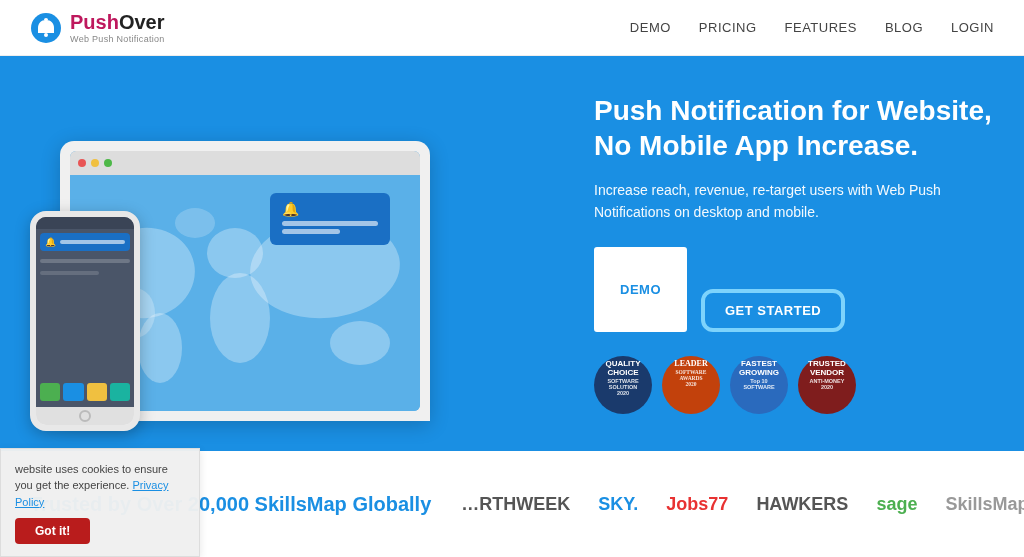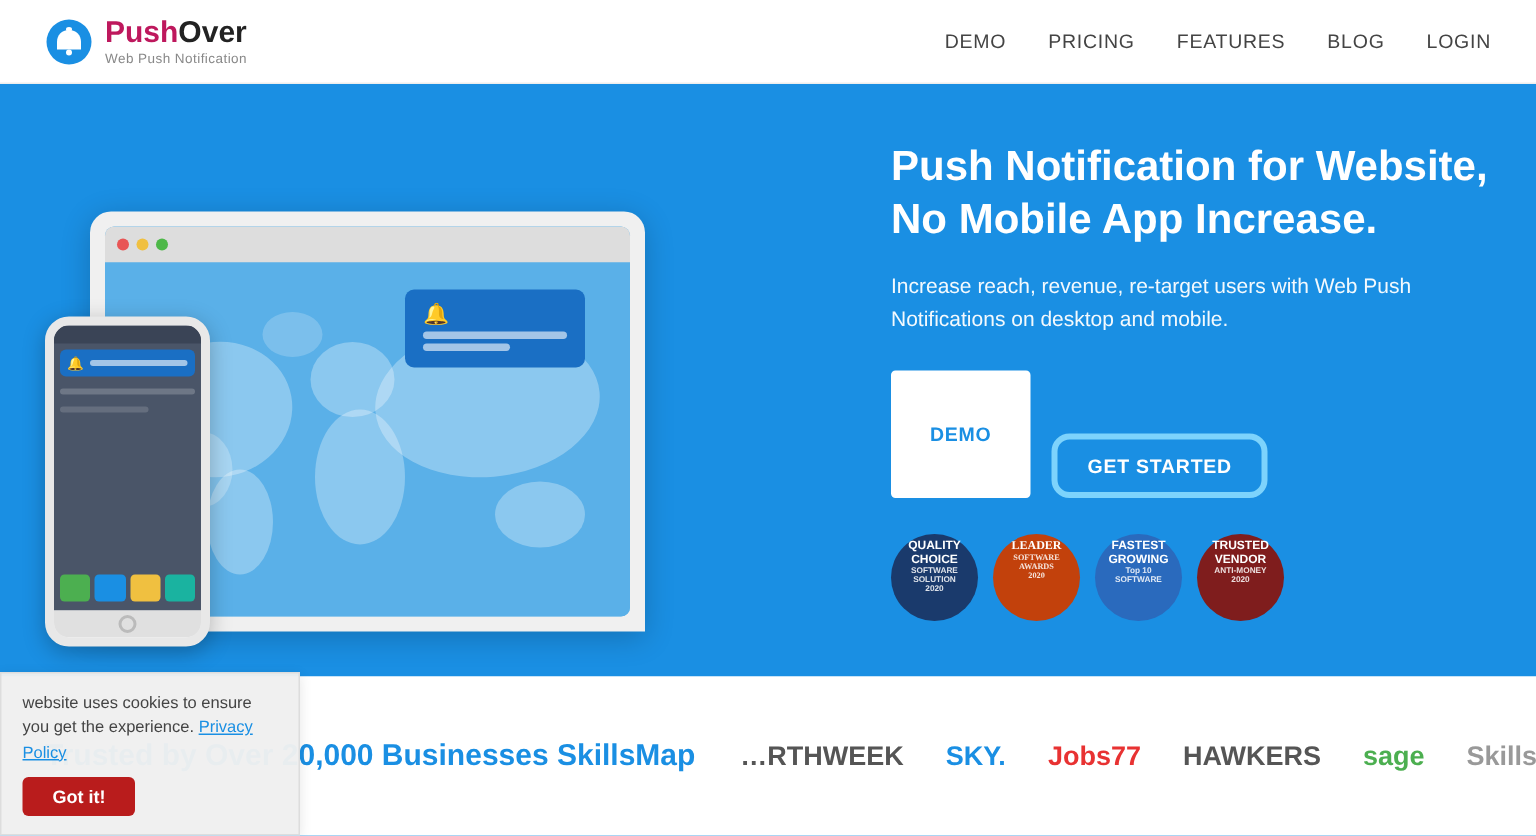--- a/index.html
+++ b/index.html
@@ -486,21 +486,21 @@
       <div class="badge badge-4">
         <div class="badge-label">TRUSTED<br>VENDOR</div>
         <div class="badge-sub">ANTI-MONEY<br>2020</div>
       </div>
     </div>
   </div>
 </section>
 
 <section class="bottom">
   <div class="trusted-text">
-    <span>Trusted by Over </span><span style="color:#1a8fe3">20,000</span><span> Businesses SkillsMap</span>
+    <span>Trusted by Over </span><span style="color:#1a8fe3">20,000</span><span> SkillsMap Globally</span>
   </div>
   <div class="brand-logos">
     <div class="brand-logo">…RTHWEEK</div>
     <div class="brand-logo blue">SKY.</div>
     <div class="brand-logo red">Jobs77</div>
     <div class="brand-logo">HAWKERS</div>
     <div class="brand-logo green">sage</div>
     <div class="brand-logo" style="color:#999">SkillsMap</div>
   </div>
 

